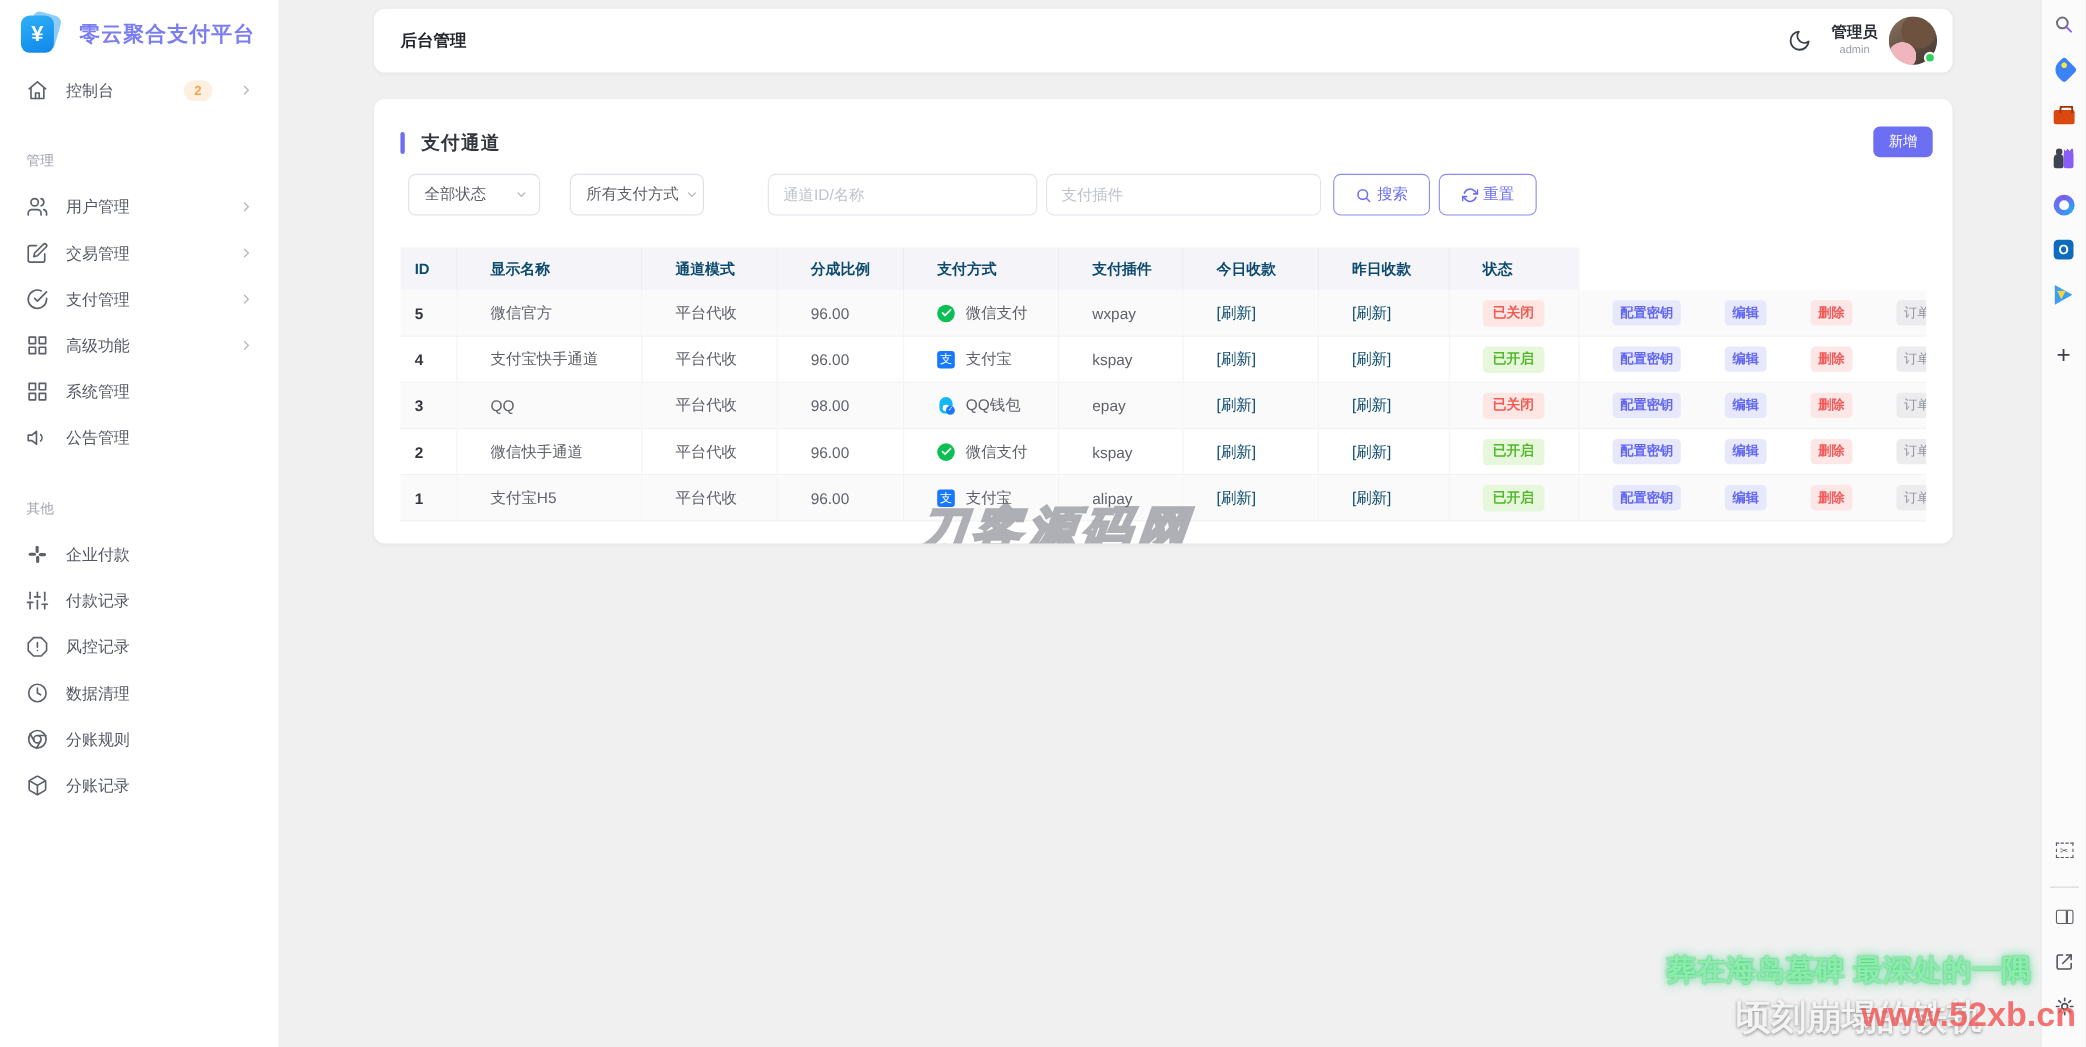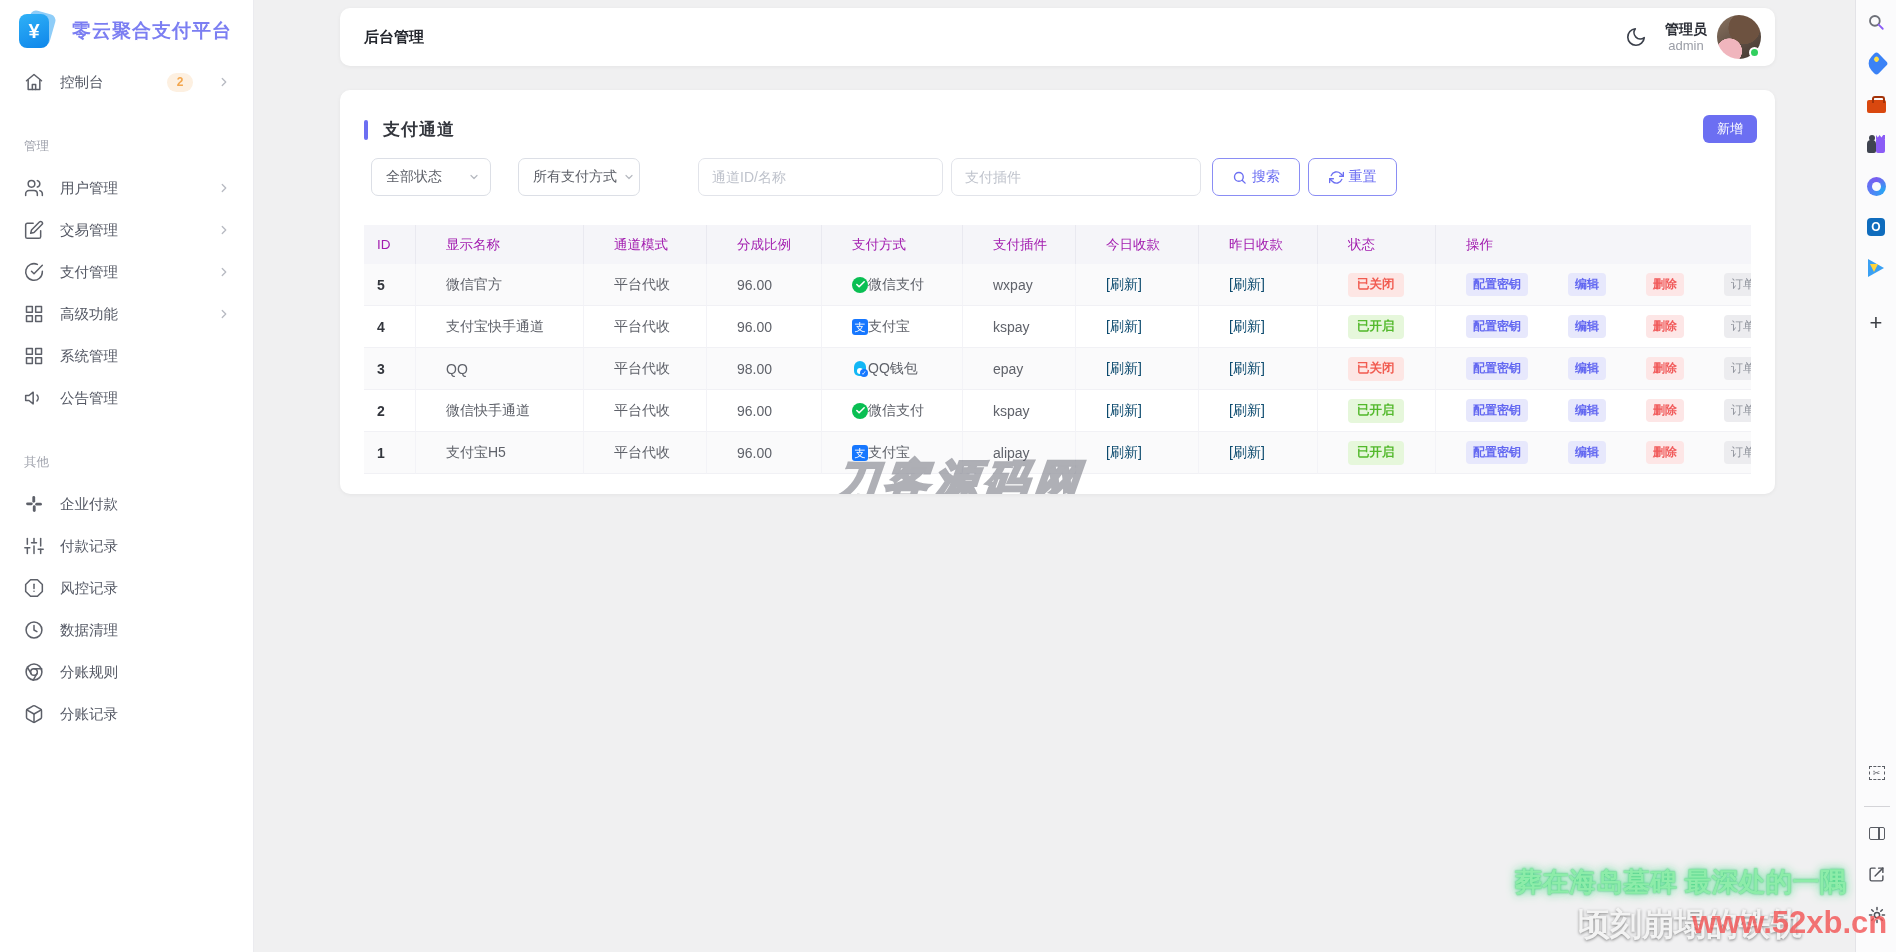--- a/index.html
+++ b/index.html
@@ -65,21 +65,21 @@
   .main { position:absolute; left:254px; right:41px; top:0; bottom:0; background:#f0f0f1; }
 
   .topbar { position:absolute; left:86px; top:8px; width:1435px; height:58px; background:#fff; border-radius:10px;
             box-shadow:0 1px 4px rgba(0,0,0,.05); display:flex; align-items:center; padding:0 14px 0 24px; }
   .topbar-title { font-size:15px; color:#23262d; font-weight:bold; }
   .topbar-right { margin-left:auto; display:flex; align-items:center; gap:18px; }
   .moon { width:22px; height:22px; color:#3a3f4a; display:flex; cursor:pointer; }
   .userbox { display:flex; align-items:center; gap:10px; cursor:pointer; }
   .usertext { text-align:center; }
   .username { font-size:14px; color:#2b2e36; font-weight:bold; line-height:17px; }
-  .userrole { font-size:13px; color:#9a9da6; line-height:16px; }
+  .userrole { font-size:10px; color:#9a9da6; line-height:16px; }
   .avatar { position:relative; width:44px; height:44px; border-radius:50%;
             background:
               radial-gradient(circle at 28% 82%, #f0b5bd 0 26%, rgba(0,0,0,0) 27%),
               radial-gradient(circle at 62% 30%, #6d5240 0 38%, rgba(0,0,0,0) 39%),
               linear-gradient(145deg,#8a7360,#3f342f); }
   .avatar .dot { position:absolute; right:1px; bottom:1px; width:11px; height:11px; border-radius:50%;
                  background:#31cf5e; border:2px solid #fff; }
 
   
   .card { position:absolute; left:86px; top:90px; width:1435px; height:404px; background:#fff; border-radius:10px;
@@ -99,32 +99,32 @@
   .finput::placeholder { color:#bfc3cc; }
   .ol-btn { height:38px; border:1px solid #8a8df4; border-radius:7px; background:#fff; color:#6c6ff2;
             font-size:14px; display:flex; align-items:center; justify-content:center; gap:5px; cursor:pointer;
             font-family:inherit; }
   .ol-btn .bicon { width:15px; height:15px; display:flex; }
 
   
   .tbl { position:absolute; left:24px; top:135px; width:1387px;
          --cols:52px 168px 123px 115px 141px 113px 123px 119px 118px 1fr; }
   .trow { display:grid; grid-template-columns:var(--cols); }
-  .th { height:39px; line-height:39px; background:#f5f5f9; color:#a21caf; font-size:13.5px; font-weight:normal;
+  .th { height:39px; line-height:39px; background:#f5f5f9; color:#0c4a6e; font-size:13.5px; font-weight:bold;
         padding-left:30px; border-right:1px solid #e9e9f0; white-space:nowrap; overflow:hidden; }
   .th:first-child { padding-left:13px; }
   .th:last-child { border-right:none; }
   .td { height:42px; display:flex; align-items:center; padding-left:30px; font-size:14px; color:#5f626a;
         border-right:1px solid #f3f3f7; border-bottom:1px solid #f1f1f5; white-space:nowrap; overflow:hidden; }
   .td:first-child { padding-left:13px; color:#33363d; font-weight:bold; }
   .td:last-child { border-right:none;gap:40px; }
   .drow.stripe .td { background:#fafafb; }
   .refresh { color:#0c4a6e; text-decoration:none; cursor:pointer; }
 
-  .pm { display:flex; align-items:center; gap:0; }
+  .pm { display:flex; align-items:center; gap:10px; }
   .pm-ic { width:16px; height:16px; flex:0 0 16px; display:flex; align-items:center; justify-content:center; }
   .pm-wx { background:#0abf53; border-radius:50%; }
   .pm-ali { background:#1677ff; border-radius:3px; color:#fff; font-size:11px; line-height:16px; text-align:center; display:block; }
   .pm-qq { position:relative; }
   .qq-body { position:absolute; left:2px; top:0; width:12px; height:15px; background:#12b7f5; border-radius:6px 6px 5px 5px; }
   .qq-belly { position:absolute; left:5px; top:7px; width:6px; height:6px; background:#fff; border-radius:50%; }
   .qq-badge { position:absolute; right:0; bottom:0; width:8px; height:8px; background:#1677ff; border-radius:50%;
               color:#fff; font-size:6px; line-height:8px; text-align:center; }
 
   .pill { height:24px; padding:0 9px; border-radius:4px; font-size:12.5px; font-weight:bold;
@@ -420,21 +420,20 @@
         <div class="trow">
           <div class="th">ID</div>
           <div class="th">显示名称</div>
           <div class="th">通道模式</div>
           <div class="th">分成比例</div>
           <div class="th">支付方式</div>
           <div class="th">支付插件</div>
           <div class="th">今日收款</div>
           <div class="th">昨日收款</div>
           <div class="th">状态</div>
-          <div class="th">操作</div>
         </div>
 
         <div class="trow drow stripe">
           <div class="td">5</div>
           <div class="td">微信官方</div>
           <div class="td">平台代收</div>
           <div class="td">96.00</div>
           <div class="td">
               <span class="pm">
                 <span class="pm-ic pm-wx">

